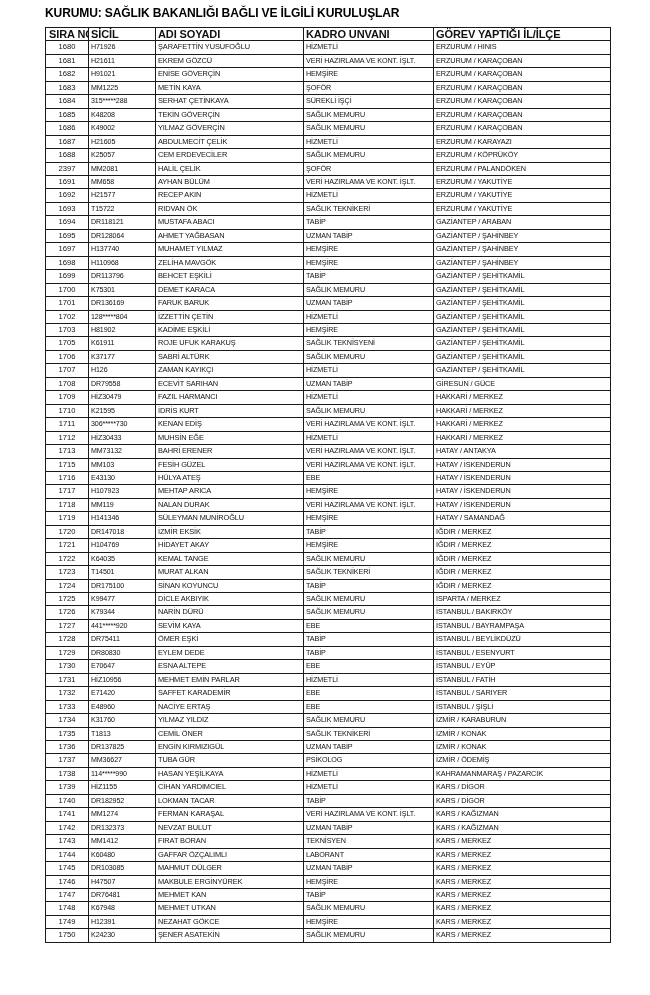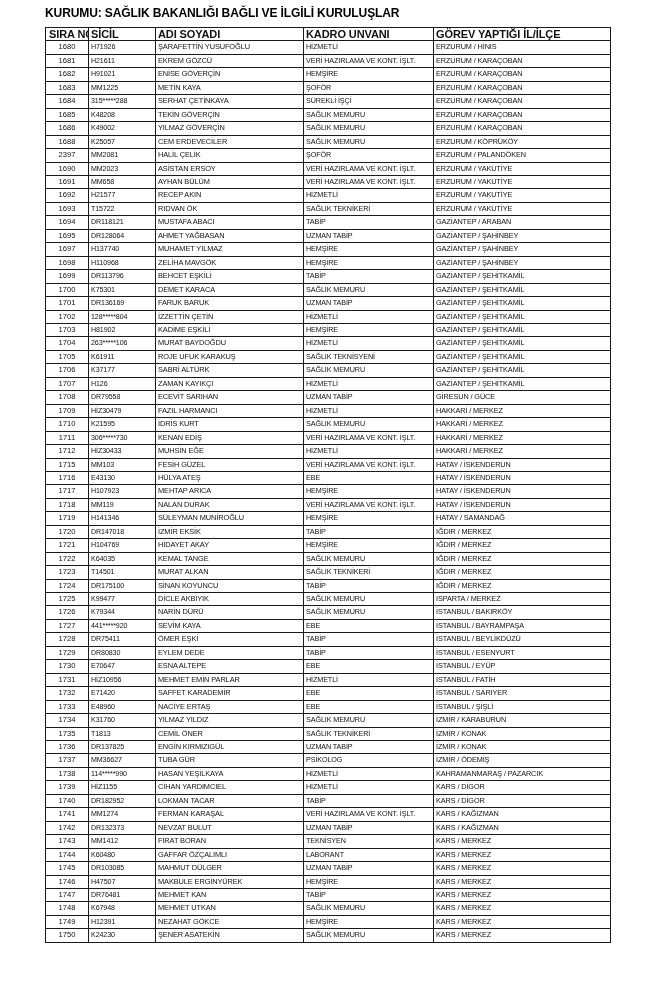--- a/index.html
+++ b/index.html
@@ -150,41 +150,41 @@
           <td class="gorev">ERZURUM / KARAÇOBAN</td>
         </tr>
         <tr>
           <td class="sira">1686</td>
           <td class="sicil">K49002</td>
           <td class="ad">YILMAZ GÖVERÇİN</td>
           <td class="kadro">SAĞLIK MEMURU</td>
           <td class="gorev">ERZURUM / KARAÇOBAN</td>
         </tr>
         <tr>
+          <td class="sira">1687</td>
+          <td class="sicil">H21605</td>
+          <td class="ad">ABDULMECİT ÇELİK</td>
+          <td class="kadro">HİZMETLİ</td>
+          <td class="gorev">ERZURUM / KARAYAZI</td>
+        </tr>
+        <tr>
           <td class="sira">1688</td>
           <td class="sicil">K25057</td>
           <td class="ad">CEM ERDEVECİLER</td>
           <td class="kadro">SAĞLIK MEMURU</td>
           <td class="gorev">ERZURUM / KÖPRÜKÖY</td>
         </tr>
         <tr>
           <td class="sira">2397</td>
           <td class="sicil">MM2081</td>
           <td class="ad">HALİL ÇELİK</td>
           <td class="kadro">ŞOFÖR</td>
           <td class="gorev">ERZURUM / PALANDÖKEN</td>
         </tr>
         <tr>
-          <td class="sira">1690</td>
-          <td class="sicil">MM2023</td>
-          <td class="ad">ASİSTAN ERSOY</td>
-          <td class="kadro">VERİ HAZIRLAMA VE KONT. İŞLT.</td>
-          <td class="gorev">ERZURUM / YAKUTİYE</td>
-        </tr>
-        <tr>
           <td class="sira">1691</td>
           <td class="sicil">MM658</td>
           <td class="ad">AYHAN BÜLÜM</td>
           <td class="kadro">VERİ HAZIRLAMA VE KONT. İŞLT.</td>
           <td class="gorev">ERZURUM / YAKUTİYE</td>
         </tr>
         <tr>
           <td class="sira">1692</td>
           <td class="sicil">H21577</td>
           <td class="ad">RECEP AKIN</td>
@@ -255,27 +255,20 @@
           <td class="gorev">GAZİANTEP / ŞEHİTKAMİL</td>
         </tr>
         <tr>
           <td class="sira">1703</td>
           <td class="sicil">H81902</td>
           <td class="ad">KADİME EŞKİLİ</td>
           <td class="kadro">HEMŞİRE</td>
           <td class="gorev">GAZİANTEP / ŞEHİTKAMİL</td>
         </tr>
         <tr>
-          <td class="sira">1704</td>
-          <td class="sicil">263*****106</td>
-          <td class="ad">MURAT BAYDOĞDU</td>
-          <td class="kadro">HİZMETLİ</td>
-          <td class="gorev">GAZİANTEP / ŞEHİTKAMİL</td>
-        </tr>
-        <tr>
           <td class="sira">1705</td>
           <td class="sicil">K61911</td>
           <td class="ad">ROJE UFUK KARAKUŞ</td>
           <td class="kadro">SAĞLIK TEKNİSYENİ</td>
           <td class="gorev">GAZİANTEP / ŞEHİTKAMİL</td>
         </tr>
         <tr>
           <td class="sira">1706</td>
           <td class="sicil">K37177</td>
           <td class="ad">SABRİ ALTÜRK</td>
@@ -318,20 +311,27 @@
           <td class="gorev">HAKKARİ / MERKEZ</td>
         </tr>
         <tr>
           <td class="sira">1712</td>
           <td class="sicil">HİZ30433</td>
           <td class="ad">MUHSİN EĞE</td>
           <td class="kadro">HİZMETLİ</td>
           <td class="gorev">HAKKARİ / MERKEZ</td>
         </tr>
         <tr>
+          <td class="sira">1713</td>
+          <td class="sicil">MM73132</td>
+          <td class="ad">BAHRİ ERENER</td>
+          <td class="kadro">VERİ HAZIRLAMA VE KONT. İŞLT.</td>
+          <td class="gorev">HATAY / ANTAKYA</td>
+        </tr>
+        <tr>
           <td class="sira">1715</td>
           <td class="sicil">MM103</td>
           <td class="ad">FESİH GÜZEL</td>
           <td class="kadro">VERİ HAZIRLAMA VE KONT. İŞLT.</td>
           <td class="gorev">HATAY / İSKENDERUN</td>
         </tr>
         <tr>
           <td class="sira">1716</td>
           <td class="sicil">E43130</td>
           <td class="ad">HÜLYA ATEŞ</td>

